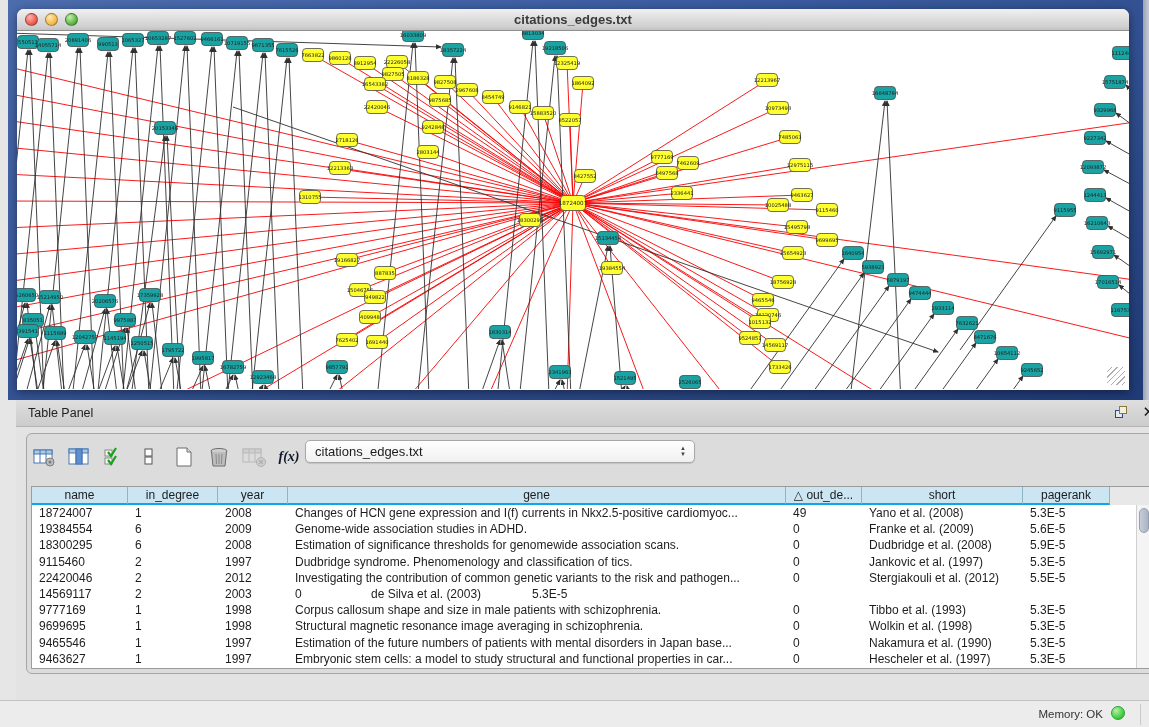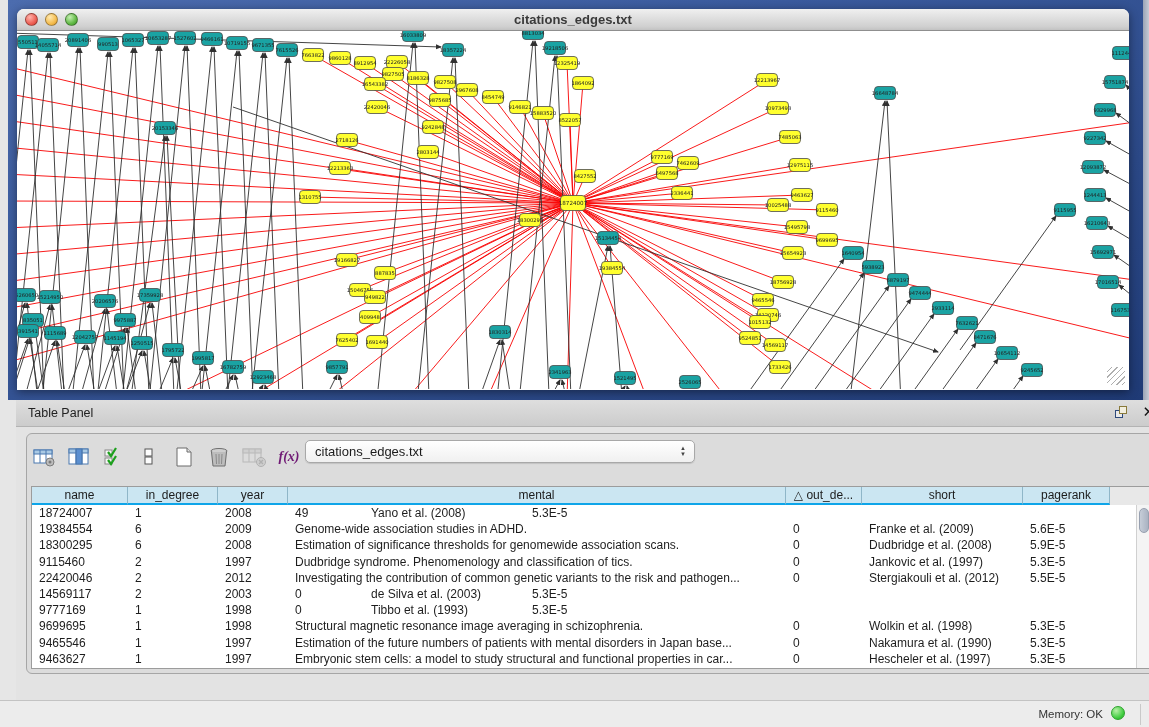--- a/index.html
+++ b/index.html
@@ -37,21 +37,21 @@
   .float-btn { position:absolute; right:36px; top:6px; width:14px; height:14px; cursor:default; }
   .float-btn .sq1 { position:absolute; left:0; top:4px; width:8px; height:8px; border:1.5px solid #2e4a7a; background:#e9e9e9; }
   .float-btn .sq2 { position:absolute; left:4px; top:0; width:8px; height:8px; border:1.5px solid #8a7a3a; background:#f2efdf; }
   .close-btn { position:absolute; right:10px; top:3px; font-size:15px; font-weight:bold; color:#111; }
 
   .panel-box { position:absolute; left:10px; top:33px; width:1129px; height:241px;
     background:#dcdcdc; border:1px solid #a6a6a6; border-radius:6px; }
 
   .toolbar { position:absolute; left:4px; top:8px; height:30px; display:flex; align-items:center; }
   .tb-icon { margin-right:9px; display:flex; align-items:center; justify-content:center; width:26px; height:24px; }
-  .fx { font-family:"Liberation Serif","DejaVu Serif",serif; font-style:italic; font-weight:bold; font-size:14px; color:#701a75; }
+  .fx { font-family:"Liberation Serif","DejaVu Serif",serif; font-style:italic; font-weight:bold; font-size:14px; color:#0f172a; }
   .combo { position:absolute; left:278px; top:6px; width:390px; height:23px;
     background:linear-gradient(#ffffff,#f0f0f0); border:1px solid #a8a8a8; border-radius:5px;
     box-shadow:inset 0 1px 1px rgba(255,255,255,.8), 0 1px 1px rgba(0,0,0,.12);
     font-size:13px; color:#1c1c1c; line-height:21px; padding-left:9px; position:absolute; }
   .combo .stepper { position:absolute; right:8px; top:4px; font-size:6px; line-height:6px; color:#444; letter-spacing:0; text-align:center; }
 
   .dtable { position:absolute; left:4px; top:52px; width:1121px; height:183px; background:#fff;
     border:1px solid #9c9c9c; overflow:hidden; }
   .thead { display:flex; height:18px; background:#e8e8e8; }
   .th { background:#cbe6f2; border-right:1px solid #8fb6c8; border-bottom:2px solid #0ea5e9;
@@ -811,30 +811,31 @@
     <div class="combo">
       <span>citations_edges.txt</span>
       <span class="stepper">▲<br>▼</span>
     </div>
 
     <div class="dtable">
       <div class="thead" id="thead">
           <div class="th" style="width: 96px;">name</div>
           <div class="th" style="width: 90px;">in_degree</div>
           <div class="th" style="width: 70px;">year</div>
-          <div class="th" style="width: 498px;">mental</div>
+          <div class="th" style="width: 498px;">gene</div>
           <div class="th" style="width: 76px;">△ out_de...</div>
           <div class="th" style="width: 161px;">short</div>
           <div class="th" style="width: 87px;">pagerank</div>
         </div>
       <div class="tbody" id="tbody">
           <div class="tr">
             <div class="td" style="width: 96px;">18724007</div>
             <div class="td" style="width: 90px;">1</div>
             <div class="td" style="width: 70px;">2008</div>
+            <div class="td" style="width: 498px;">Changes of HCN gene expression and I(f) currents in Nkx2.5-positive cardiomyoc...</div>
             <div class="td" style="width: 76px;">49</div>
             <div class="td" style="width: 161px;">Yano et al. (2008)</div>
             <div class="td" style="width: 87px;">5.3E-5</div>
           </div>
           <div class="tr">
             <div class="td" style="width: 96px;">19384554</div>
             <div class="td" style="width: 90px;">6</div>
             <div class="td" style="width: 70px;">2009</div>
             <div class="td" style="width: 498px;">Genome-wide association studies in ADHD.</div>
             <div class="td" style="width: 76px;">0</div>
@@ -873,20 +874,21 @@
             <div class="td" style="width: 90px;">2</div>
             <div class="td" style="width: 70px;">2003</div>
             <div class="td" style="width: 76px;">0</div>
             <div class="td" style="width: 161px;">de Silva et al. (2003)</div>
             <div class="td" style="width: 87px;">5.3E-5</div>
           </div>
           <div class="tr">
             <div class="td" style="width: 96px;">9777169</div>
             <div class="td" style="width: 90px;">1</div>
             <div class="td" style="width: 70px;">1998</div>
+            <div class="td" style="width: 498px;">Corpus callosum shape and size in male patients with schizophrenia.</div>
             <div class="td" style="width: 76px;">0</div>
             <div class="td" style="width: 161px;">Tibbo et al. (1993)</div>
             <div class="td" style="width: 87px;">5.3E-5</div>
           </div>
           <div class="tr">
             <div class="td" style="width: 96px;">9699695</div>
             <div class="td" style="width: 90px;">1</div>
             <div class="td" style="width: 70px;">1998</div>
             <div class="td" style="width: 498px;">Structural magnetic resonance image averaging in schizophrenia.</div>
             <div class="td" style="width: 76px;">0</div>

